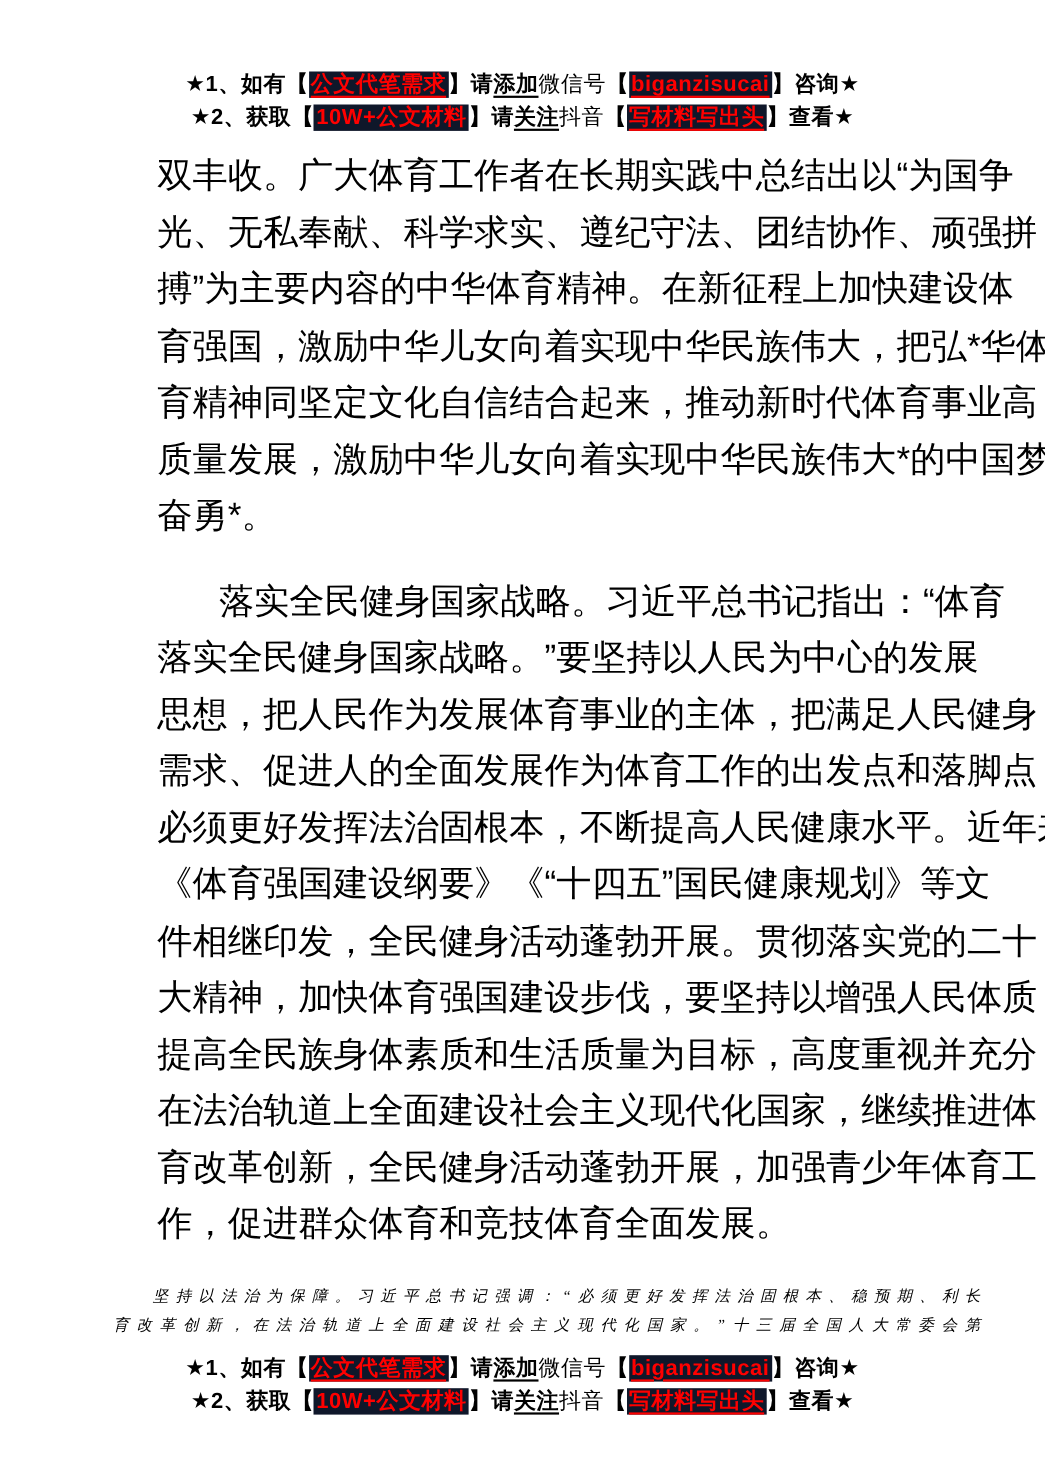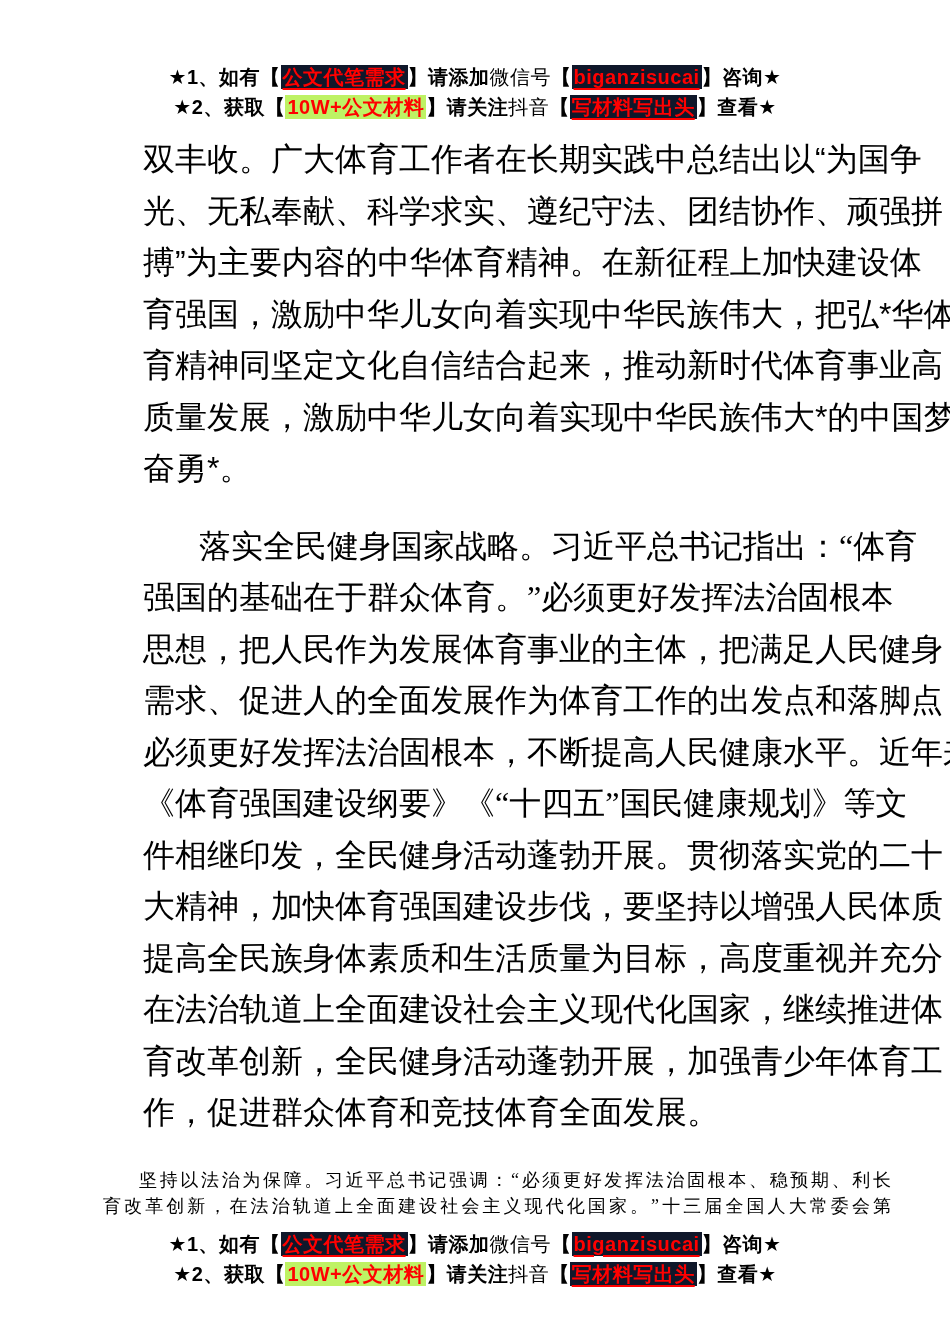--- a/index.html
+++ b/index.html
@@ -19,61 +19,63 @@
   .banner-bottom{margin-top:10px;}
   .ad-line{
     text-align:center;
     font-size:20px;
     font-weight:700;
     line-height:30px;
     letter-spacing:0.5px;
   }
   .seg-bold{font-weight:700;}
   .seg-regular{font-weight:400;}
-  .seg-hl{color:#FF0000;background:#bef264;padding:1px 2px;}
+  .seg-hl{color:#FF0000;background:#0f172a;padding:1px 2px;}
   .seg-hl-u{
     color:#FF0000;background:#0f172a;padding:1px 2px;
     text-decoration:underline;
     text-decoration-color:#FF0000;
     text-decoration-thickness:2px;
     text-underline-offset:4px;
   }
   .seg-u{
+    text-decoration:underline;
     text-decoration-color:#000000;
     text-decoration-thickness:2px;
     text-underline-offset:4px;
   }
   
   .content{margin-left:143px;width:705px;}
   .para1{margin-top:12px;}
-  .para2{margin-top:26px;font-family:Liberation Serif, serif;}
+  .para2{margin-top:26px;}
   .body-line{
     font-size:32px;
     line-height:51.5px;
     text-align:justify;
     text-align-last:justify;
     white-space:nowrap;
     text-justify:inter-character;
   }
   .body-line.flush{text-align-last:left;}
   .body-line.indent{text-indent:56px;}
   
   .small-para{
     margin-top:28px;
     margin-left:-40px;
     margin-right:-43px;
     font-family:"Liberation Serif","DejaVu Serif",serif;
   }
   .small-line{
-    font-size:18px;
+    font-size:14px;
     line-height:26px;
     text-align:justify;
     text-align-last:justify;
     white-space:nowrap;
     text-justify:inter-character;
+    font-style:italic;
   }
   .small-line.indent{text-indent:36px;}
 </style>
 </head>
 <body>
 
 <div class="page">
   <div class="banner banner-top">
       <div class="ad-line"><span class="seg-bold">★1、如有【</span><span class="seg-hl-u">公文代笔需求</span><span class="seg-bold">】请</span><span class="seg-u">添加</span><span class="seg-regular">微信号</span><span class="seg-bold">【</span><span class="seg-hl-u">biganzisucai</span><span class="seg-bold">】咨询★</span></div>
       <div class="ad-line"><span class="seg-bold">★2、获取【</span><span class="seg-hl">10W+公文材料</span><span class="seg-bold">】请</span><span class="seg-u">关注</span><span class="seg-regular">抖音</span><span class="seg-bold">【</span><span class="seg-hl-u">写材料写出头</span><span class="seg-bold">】查看★</span></div>
@@ -83,21 +85,21 @@
         <div class="body-line">双丰收。广大体育工作者在长期实践中总结出以“为国争</div>
         <div class="body-line">光、无私奉献、科学求实、遵纪守法、团结协作、顽强拼</div>
         <div class="body-line">搏”为主要内容的中华体育精神。在新征程上加快建设体</div>
         <div class="body-line">育强国，激励中华儿女向着实现中华民族伟大，把弘*华体</div>
         <div class="body-line">育精神同坚定文化自信结合起来，推动新时代体育事业高</div>
         <div class="body-line">质量发展，激励中华儿女向着实现中华民族伟大*的中国梦</div>
         <div class="body-line flush">奋勇*。</div>
       </div>
     <div class="para para2">
         <div class="body-line indent">落实全民健身国家战略。习近平总书记指出：“体育</div>
-        <div class="body-line">强国的基础在于群众体育。”必须更好发挥法治固根本</div>
+        <div class="body-line">落实全民健身国家战略。”要坚持以人民为中心的发展</div>
         <div class="body-line">思想，把人民作为发展体育事业的主体，把满足人民健身</div>
         <div class="body-line">需求、促进人的全面发展作为体育工作的出发点和落脚点</div>
         <div class="body-line">必须更好发挥法治固根本，不断提高人民健康水平。近年来</div>
         <div class="body-line">《体育强国建设纲要》《“十四五”国民健康规划》等文</div>
         <div class="body-line">件相继印发，全民健身活动蓬勃开展。贯彻落实党的二十</div>
         <div class="body-line">大精神，加快体育强国建设步伐，要坚持以增强人民体质</div>
         <div class="body-line">提高全民族身体素质和生活质量为目标，高度重视并充分</div>
         <div class="body-line">在法治轨道上全面建设社会主义现代化国家，继续推进体</div>
         <div class="body-line">育改革创新，全民健身活动蓬勃开展，加强青少年体育工</div>
         <div class="body-line flush">作，促进群众体育和竞技体育全面发展。</div>

